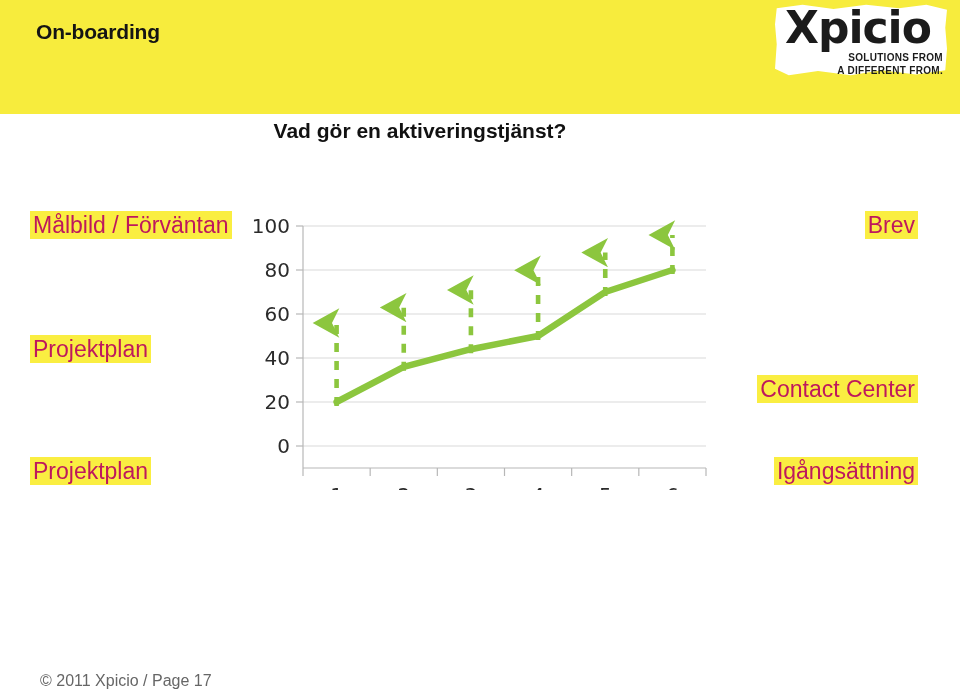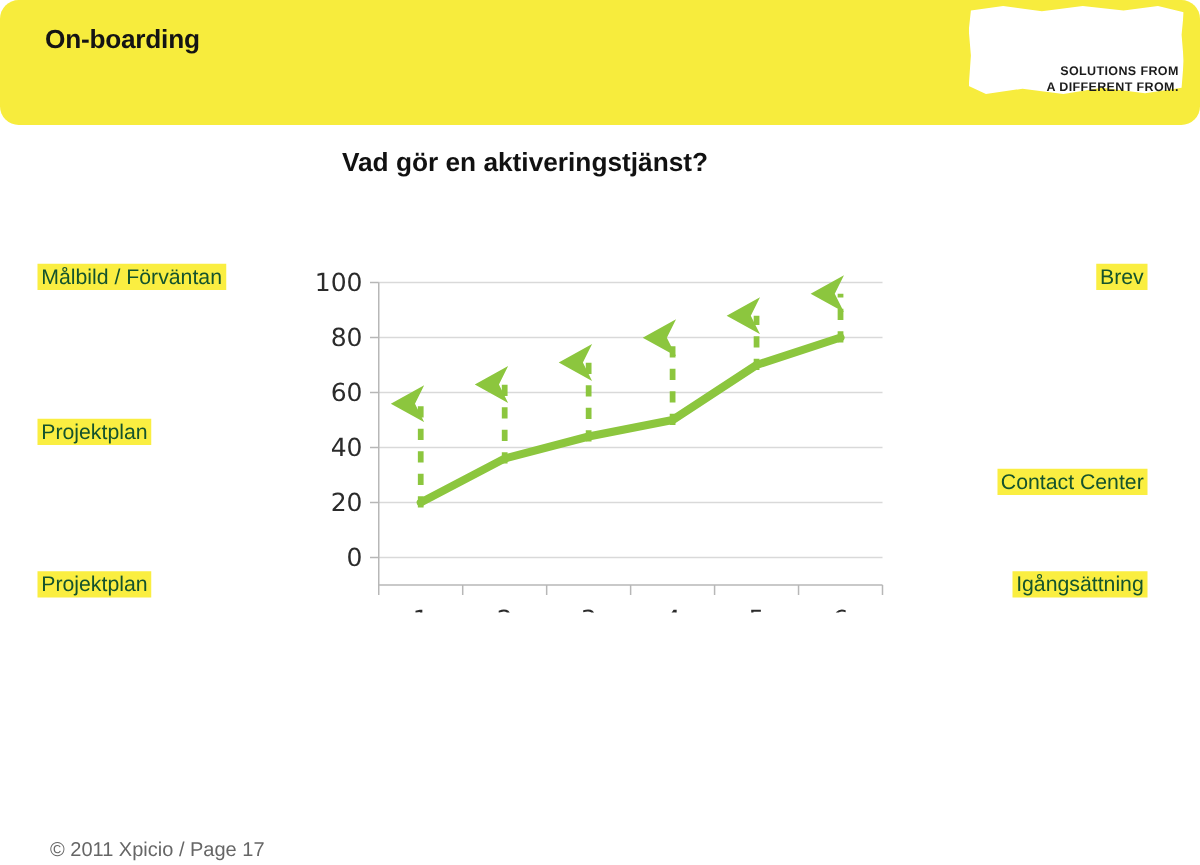--- a/index.html
+++ b/index.html
@@ -13,23 +13,22 @@
     position: relative;
     overflow: hidden;
     font-family: "Liberation Sans", sans-serif;
     color: #000000;
   }
 
   
   #header-banner {
     position: absolute;
     left: 0; top: 0;
-    width: 960px; height: 100px;
+    width: 960px; height: 114px;
     background: #f7ec3d;
-    border-radius: 15px;
   }
   #slide-header-title {
     position: absolute;
     left: 36px; top: 20px;
     font-size: 21px;
     font-weight: bold;
     letter-spacing: -0.2px;
     color: #141414;
   }
 
@@ -79,22 +78,22 @@
     width: 840px;
     text-align: center;
     font-size: 21px;
     font-weight: bold;
     color: #111111;
   }
 
   
   .side-label {
     position: absolute;
-    font-size: 17px;
-    color: #14532d;
+    font-size: 23px;
+    color: #be185d;
     white-space: nowrap;
     padding: 2px 4px;
   }
   .side-label > span { background: #faee41; padding: 1px 3px; }
 
   #label-malbild     { left: 26px;  top: 210px; }
   #label-projektplan { left: 26px;  top: 334px; }
   #label-selektering { left: 26px;  top: 456px; }
   #label-brev            { right: 38px; top: 210px; }
   #label-contact-center  { right: 38px; top: 334px; margin-top: 40px; }
@@ -131,20 +130,21 @@
   }
 </style>
 </head>
 <body>
 
 <div id="header-banner">
   <div id="slide-header-title">On-boarding</div>
 
   <div id="brand-logo">
     <div class="paper"></div>
+    <div class="wordmark">Xpicio</div>
     <div class="tagline">
       <div>SOLUTIONS FROM</div>
       <div>A DIFFERENT FROM.</div>
     </div>
   </div>
 </div>
 
 <div id="slide-title">Vad gör en aktiveringstjänst?</div>
 
 <div class="side-label" id="label-malbild">

